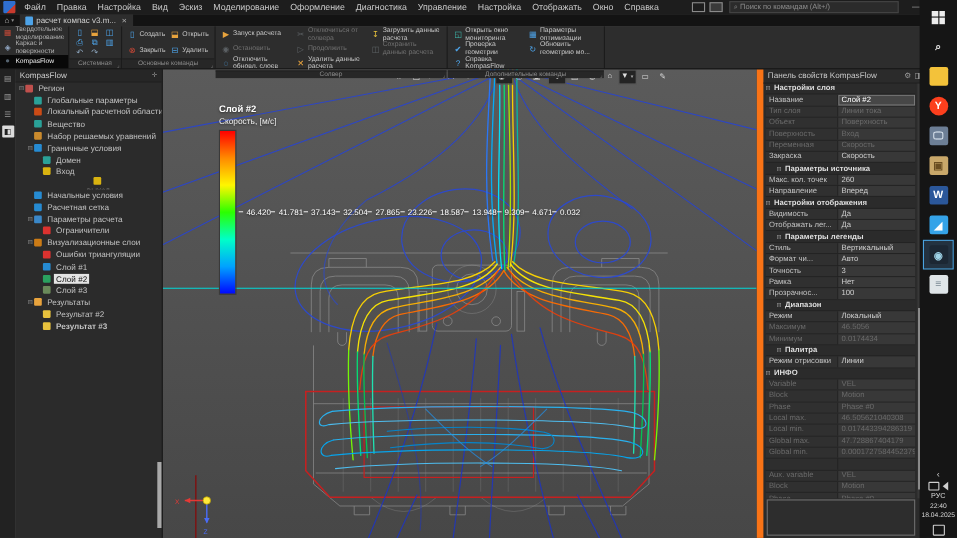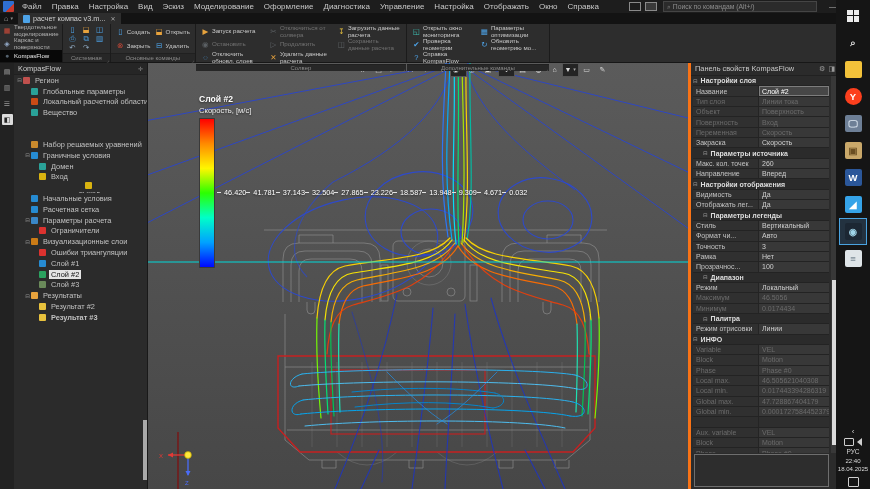--- a/index.html
+++ b/index.html
@@ -57,21 +57,21 @@
   .vt .caret{font-size:4.2px;color:#aaa;}
   #legend{position:absolute;left:52px;top:32px;color:#fff;text-shadow:0 1px 2px rgba(0,0,0,.55);z-index:4;}
   .legend-title{font-size:8.6px;font-weight:bold;}
   .legend-unit{font-size:7.6px;color:#ececec;margin:2px 0 3px;}
   .legend-body{display:flex;gap:2px;}
   .legend-bar{width:14px;height:148px;border:1px solid #3a3a3a;flex:none;}
   .legend-ticks{display:flex;flex-direction:row;justify-content:space-between;height:152px;margin-top:-2px;}
   .ltick{display:flex;align-items:center;font-size:7.3px;white-space:nowrap;}
   .ltick::before{content:"";width:4px;height:1px;background:#e0e0e0;margin-right:3px;}
   
-  #props{position:absolute;left:688px;top:62px;width:148px;bottom:0;background:#2b2b2b;border-left:3px solid #f97316;z-index:20;}
+  #props{position:absolute;left:688px;top:62px;width:148px;bottom:0;background:#2b2b2b;border-left:6px solid #f97316;z-index:20;}
   .props-header{height:13px;display:flex;align-items:center;justify-content:space-between;font-size:7.4px;color:#c9c9c9;padding:0 4px;border-bottom:1px solid #212121;}
   .props-header .hicons{display:flex;gap:3px;color:#9a9a9a;font-size:7px;}
   #props-rows{position:absolute;top:14px;left:2px;right:10px;bottom:36px;overflow:hidden;font-size:7px;}
   .prow{display:flex;height:9.35px;border-bottom:1px solid #232323;}
   .prow .pl{width:62px;background:#303030;color:#c3c3c3;display:flex;align-items:center;padding-left:3px;overflow:hidden;white-space:nowrap;flex:none;}
   .prow .pv{flex:1;background:#383838;color:#cfcfcf;display:flex;align-items:center;padding-left:3px;border-left:1px solid #242424;overflow:hidden;white-space:nowrap;}
   .prow.gray .pl,.prow.gray .pv{color:#6b6b6b;}
   .prow.edit .pv{background:#474747;box-shadow:inset 0 0 0 1px #7d7d7d;color:#fff;}
   .prow.blank .pl,.prow.blank .pv{background:#2e2e2e;}
   .psec{height:9.35px;display:flex;align-items:center;gap:3px;font-size:7px;font-weight:bold;color:#dedede;background:#2b2b2b;border-bottom:1px solid #232323;}
@@ -310,21 +310,21 @@
         <div class="tree-item" style="padding-left: 10px;">
           <span class="exp"></span>
           <span class="ti" style="background: rgb(203, 75, 22);"></span>
           <span class="tlabel">Локальный расчетной области</span>
         </div>
         <div class="tree-item" style="padding-left: 10px;">
           <span class="exp"></span>
           <span class="ti" style="background: rgb(42, 161, 152);"></span>
           <span class="tlabel">Вещество</span>
         </div>
-        <div class="tree-item" style="padding-left: 10px; margin-top: 21px;">
+        <div class="tree-item" style="padding-left: 10px;">
           <span class="exp"></span>
           <span class="ti" style="background: rgb(201, 138, 45);"></span>
           <span class="tlabel">Набор решаемых уравнений</span>
         </div>
         <div class="tree-item" style="padding-left: 10px;">
           <span class="exp">⊟</span>
           <span class="ti" style="background: rgb(38, 139, 210);"></span>
           <span class="tlabel">Граничные условия</span>
         </div>
         <div class="tree-item" style="padding-left: 18px;">

